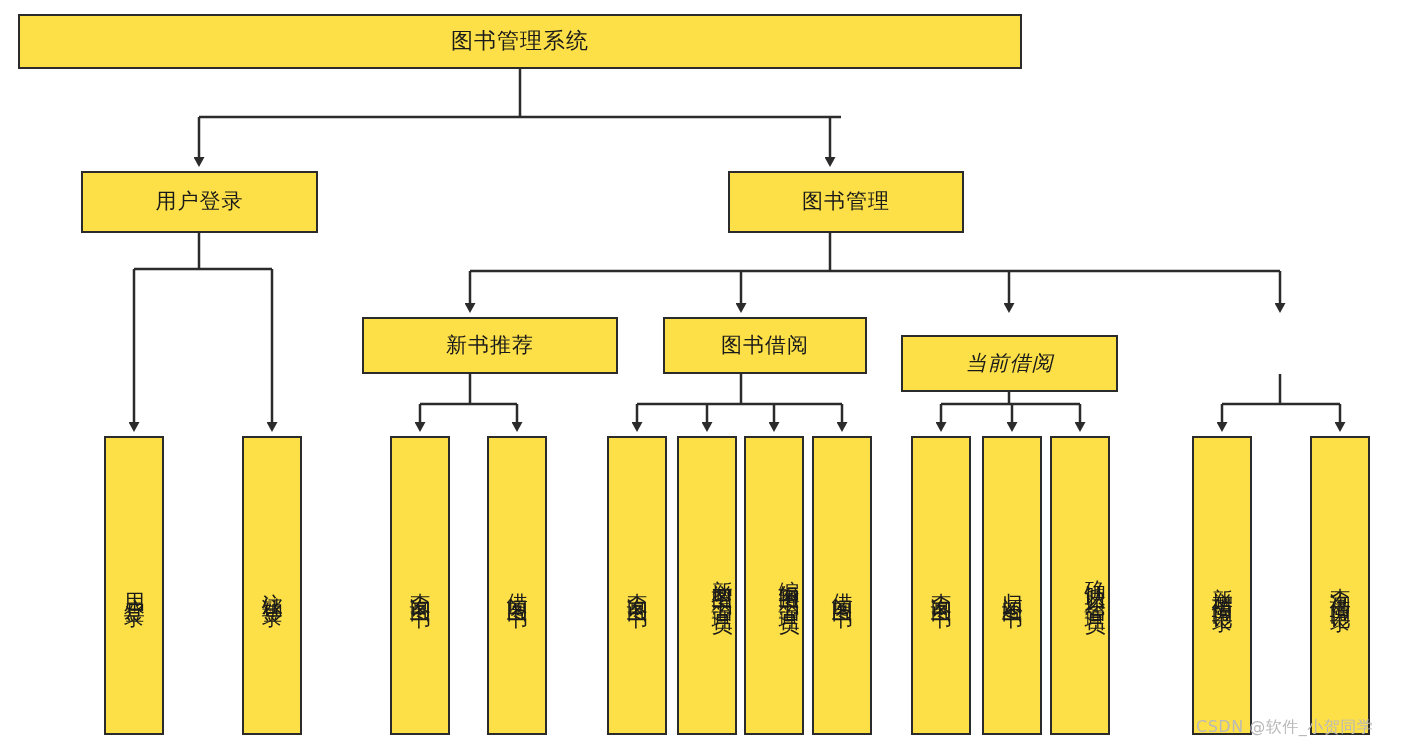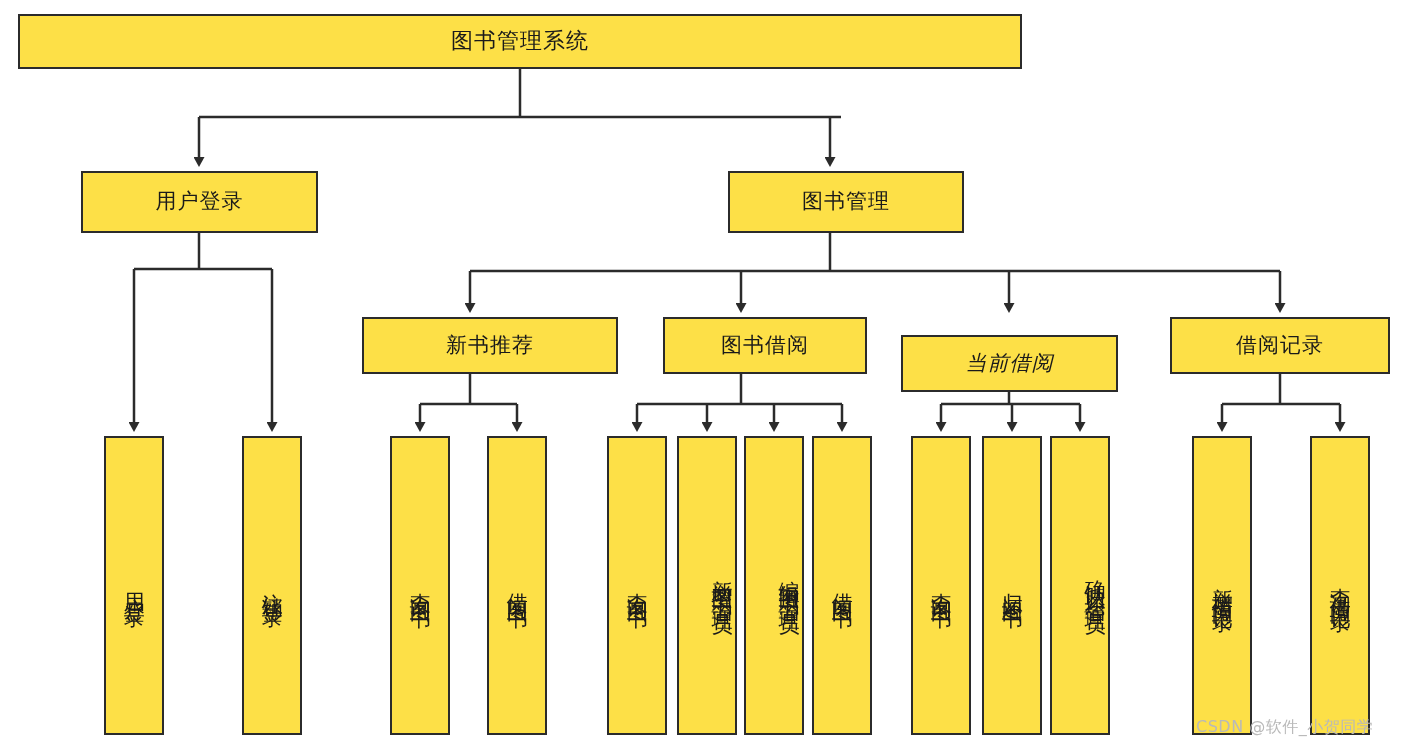--- a/index.html
+++ b/index.html
@@ -127,23 +127,20 @@
   </div>
 
   <div class="node horiz" style="left:633px; top:317px; width:204px; height:57px;margin-left:30px;">
     <span>图书借阅</span>
   </div>
 
   <div class="node horiz" style="left:901px; top:335px; width:217px; height:57px;font-style:italic;">
     <span>当前借阅</span>
   </div>
 
-  <div class="node horiz" style="left:1170px; top:317px; width:220px; height:57px;">
-    <span>借阅记录</span>
-  </div>
 
   <div class="node vert" style="left:104px; top:436px; width:60px; height:299px; align-items:center;">
     <span>用户登录</span>
   </div>
 
   <div class="node vert" style="left:242px; top:436px; width:60px; height:299px; align-items:center;">
     <span>注销登录</span>
   </div>
 
   <div class="node vert" style="left:390px; top:436px; width:60px; height:299px; align-items:center;">

